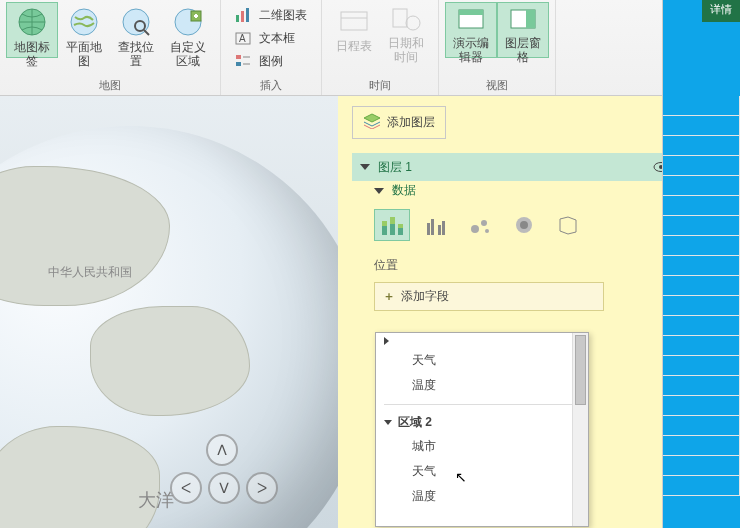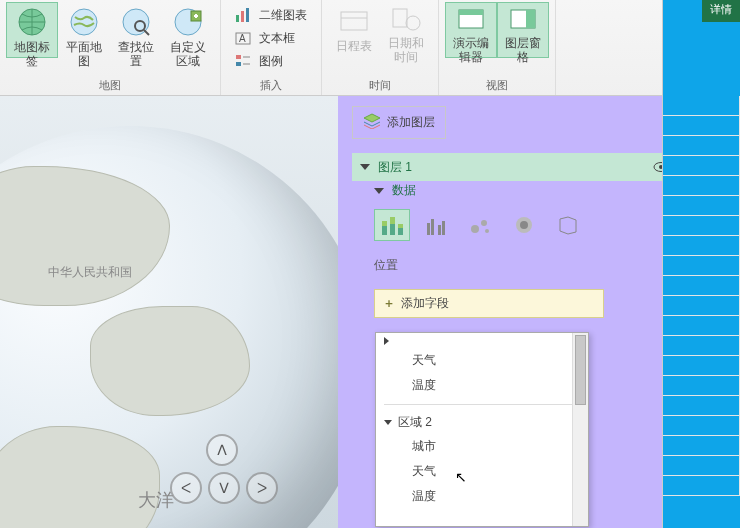--- a/index.html
+++ b/index.html
@@ -20,38 +20,38 @@
 .globe{position:absolute;left:-110px;top:30px;width:480px;height:480px;border-radius:50%;background:radial-gradient(circle at 35% 30%,#fbfdff 0%,#e6eef4 40%,#c8d4dc 70%,#a9b8c3 100%);box-shadow:inset -30px -30px 60px rgba(0,0,0,.15)}
 .land{position:absolute;background:#d8dcd4;border:1px solid #b8bcb0}
 .l1{left:60px;top:40px;width:220px;height:140px;border-radius:40% 60% 50% 45%/55% 45% 60% 40%}
 .l2{left:200px;top:180px;width:160px;height:110px;border-radius:50% 40% 60% 45%/40% 60% 50% 55%}
 .l3{left:90px;top:300px;width:180px;height:130px;border-radius:45% 55% 40% 60%/60% 40% 55% 45%}
 .maplabel{position:absolute;font-family:"KaiTi","STKaiti",serif;color:#888;}
 .nav{position:absolute;display:flex;gap:6px}
 .nav.row1{left:206px;bottom:62px}
 .nav.row2{left:170px;bottom:24px}
 .navbtn{width:32px;height:32px;border-radius:50%;background:rgba(255,255,255,.35);border:2px solid rgba(100,100,100,.5);display:flex;align-items:center;justify-content:center;cursor:pointer;font-size:14px;color:#555}
-.panel{flex:1;background:#c4b5fd;padding:10px 14px;position:relative;border-right:1px solid #ddd}
+.panel{flex:1;background:#fef9c3;padding:10px 14px;position:relative;border-right:1px solid #ddd}
 .closex{position:absolute;right:12px;top:10px;font-size:16px;color:#666;cursor:pointer}
 .addlayer{display:inline-flex;align-items:center;border:1px solid #c8c8c8;padding:6px 10px;gap:6px;cursor:pointer;margin-bottom:14px}
 .layerhdr{display:flex;align-items:center;background:#c4e7d4;height:28px;padding:0 8px;gap:8px;margin-bottom:1px}
 .layerhdr .ttl{color:#217346;font-weight:500;flex:1}
 .tri{width:0;height:0;border-left:5px solid transparent;border-right:5px solid transparent;border-top:6px solid #444;cursor:pointer}
 .hicn{width:16px;height:16px;cursor:pointer;display:flex;align-items:center;justify-content:center;color:#3a3a3a}
 .sub{padding-left:22px;margin-bottom:10px}
 .subhdr{display:flex;align-items:center;gap:8px;color:#217346;margin-bottom:10px}
 .vizrow{display:flex;gap:8px;margin:4px 0 16px}
 .viz{width:36px;height:32px;display:flex;align-items:center;justify-content:center;cursor:pointer;border:1px solid transparent}
 .viz.sel{background:#c4e7d4;border-color:#7fc9a1}
-.poslabel{margin:2px 0 15px;color:#555}
+.poslabel{margin:2px 0 8px;color:#555}
 .addfield{background:#fcf7da;border:1px solid #d8d08c;padding:5px 8px;display:flex;align-items:center;gap:6px;width:230px;cursor:pointer}
 .dropdown{position:absolute;left:375px;top:332px;width:214px;background:#fff;border:1px solid #aaa;box-shadow:2px 2px 6px rgba(0,0,0,.2);max-height:195px;overflow:hidden}
 .ddlist{height:195px;overflow-y:auto}
 .ddgrp{padding:4px 0}
-.ddghdr{display:flex;align-items:center;gap:6px;padding:3px 8px;font-weight:400}
+.ddghdr{display:flex;align-items:center;gap:6px;padding:3px 8px;font-weight:700}
 .dditm{padding:4px 8px 4px 36px;cursor:pointer}
 .ddcar{width:0;height:0;border-top:4px solid transparent;border-bottom:4px solid transparent;border-left:5px solid #444}
 .ddcar.open{border-left:4px solid transparent;border-right:4px solid transparent;border-top:5px solid #444;border-bottom:none}
 .scrollbar{position:absolute;right:0;top:0;width:16px;height:100%;background:#f0f0f0;border-left:1px solid #ddd}
 .sthumb{position:absolute;left:2px;right:2px;top:2px;height:70px;background:#c8c8c8;border:1px solid #aaa}
 .rightedge{position:absolute;right:0;top:0;width:78px;height:528px;background:#0ea5e9;border-left:1px solid #ccc}
 .rightedge .tab{position:absolute;top:0;right:0;height:22px;background:#217346;color:#fff;padding:2px 8px;font-size:11px}
 .rightedge .cells{position:absolute;top:96px;left:0;right:0;bottom:0}
 .rightedge .cell{height:20px;border-bottom:1px solid #e4e4e4;border-right:1px solid #e4e4e4}
 .cursor{position:absolute;left:455px;top:469px;font-size:14px;color:#000;pointer-events:none}

